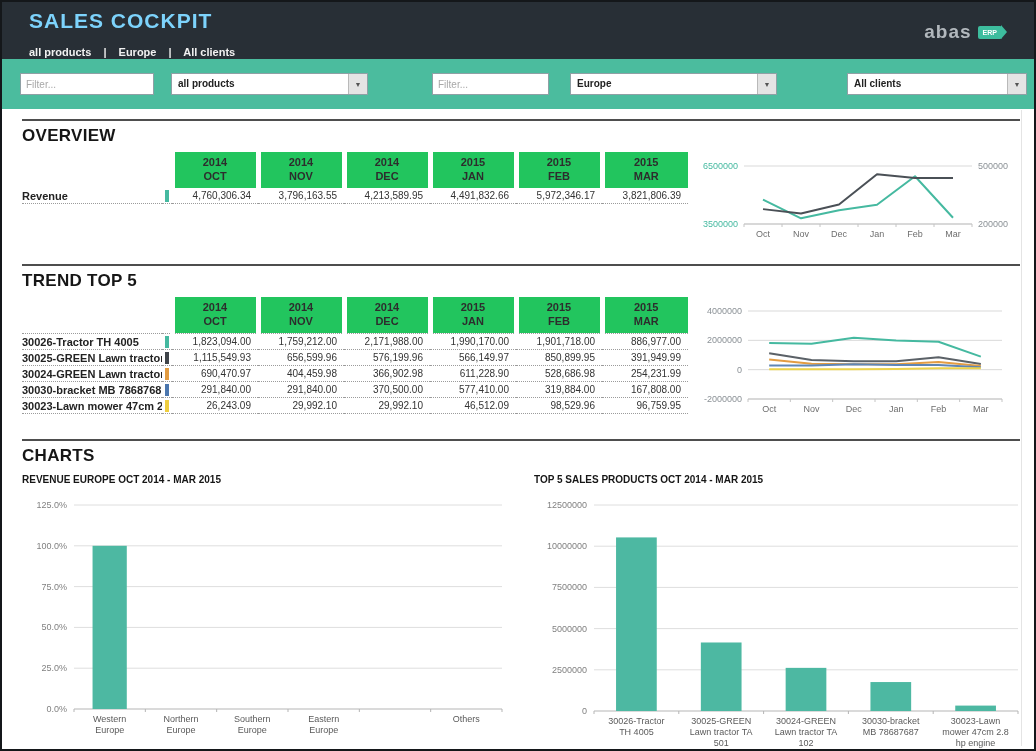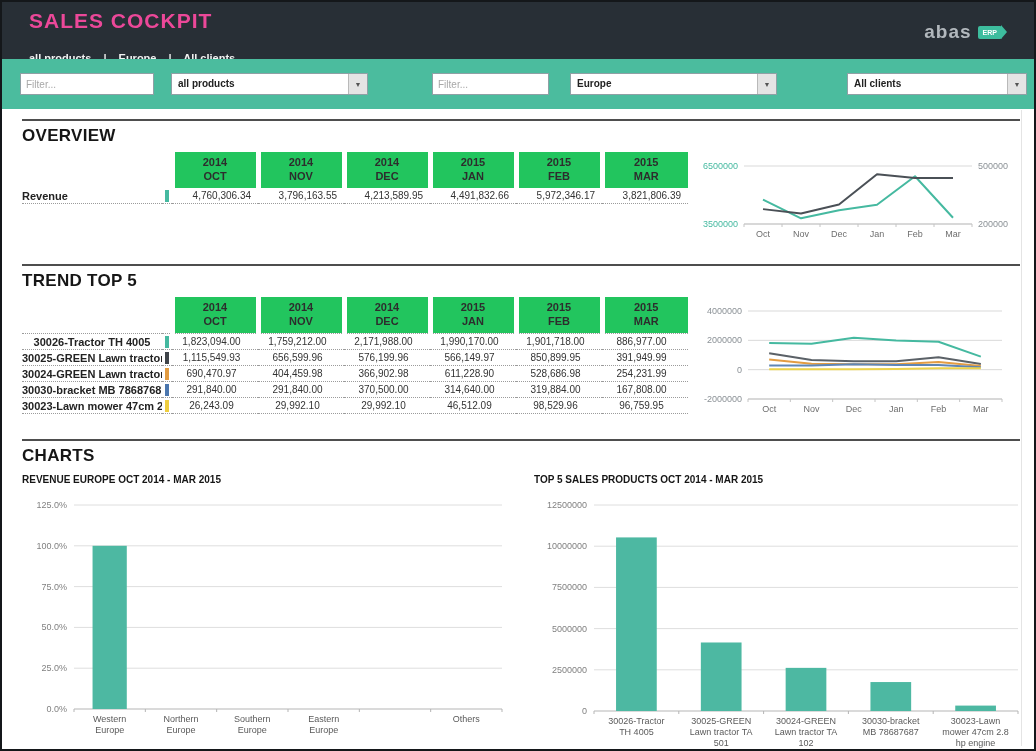--- a/index.html
+++ b/index.html
@@ -3,22 +3,22 @@
 <meta charset="utf-8">
 <style>
   * { box-sizing: border-box; margin: 0; padding: 0; }
   html,body { background:#555; }
   body { font-family: "Liberation Sans", sans-serif; }
   .screen { width:1036px; height:751px; background:#fff; border:2px solid #14171a;
             position:relative; overflow:hidden; }
 
   
   header { height:57px; background:#282f36; position:relative; padding:7px 0 0 27px; }
-  .title { font-size:21px; font-weight:700; letter-spacing:1px; color:#ec4899; }
-  .crumbs { margin-top:19px; font-size:11px; font-weight:700; color:#f2f2f2; }
+  .title { font-size:21px; font-weight:700; letter-spacing:1px; color:#7dd3fc; }
+  .crumbs { margin-top:13px; font-size:11px; font-weight:700; color:#f2f2f2; }
   .crumbs .sep { margin:0 9px; color:#e8e8e8; }
   .logo { position:absolute; right:32px; top:19px; display:flex; align-items:center; }
   .logo-text { color:#b2b8bd; font-size:19px; font-weight:700; letter-spacing:1px; margin-right:6px; }
   .logo-badge { position:relative; background:#3dbd9e; color:#fff; font-size:7px; font-weight:700;
                 padding:3px 5px; border-radius:2px; line-height:1; }
   .logo-badge::after { content:""; position:absolute; right:-5px; top:50%; transform:translateY(-50%);
                 border-left:6px solid #3dbd9e; border-top:7px solid transparent; border-bottom:7px solid transparent; }
 
   
   .filterbar { height:50px; background:#4bbc9e; position:relative; }
@@ -50,21 +50,21 @@
   .dtable { border-collapse:collapse; table-layout:fixed; width:666px; }
   .dtable th.plain { background:transparent; }
   .dtable th.colhead { background:#22c55e; color:#2d2d2d; font-size:11px; font-weight:700;
                        text-align:center; padding:3px 0 4px; border-left:5px solid #fff; line-height:1.3; }
   .dtable td { padding:2px 0 1px; }
   .dtable td.lbl { font-size:11px; font-weight:700; color:#222; white-space:nowrap; overflow:hidden;margin-top:24px; }
   .dtable td.mk { text-align:center; }
   .dtable td.mk .marker { width:4px; height:12px; margin:0 auto; }
   .dtable td.val { text-align:right; padding-right:7px; font-size:10px; color:#333; }
   #overview-table tbody tr:first-child td { border-bottom:1px dotted #9b9b9b; }
-  #trend-table tbody td { border-top:1px dotted #9b9b9b;text-align:center; }
+  #trend-table tbody td { border-top:1px dotted #9b9b9b; }
   #trend-table tbody tr:last-child td { border-bottom:1px dotted #9b9b9b; }
 
   .spark { margin-left:8px; margin-top:2px; }
   svg { display:block; }
   svg text { font-family:"Liberation Sans", sans-serif; }
 
   
   .charts-flex { display:flex; margin-top:2px; }
   .chart-block .chart-title { font-size:10px; font-weight:700; color:#161616; margin:2px 0 10px; }
   .cb-left { width:486px; }
@@ -284,21 +284,21 @@
                   <td class="val">254,231.99</td>
                 </tr>
                 <tr>
                   <td class="lbl">30030-bracket MB 78687687</td>
                   <td class="mk">
                     <div class="marker" style="background: rgb(74, 118, 174);"></div>
                   </td>
                   <td class="val">291,840.00</td>
                   <td class="val">291,840.00</td>
                   <td class="val">370,500.00</td>
-                  <td class="val">314,640.00</td>
+                  <td class="val">577,410.00</td>
                   <td class="val">319,884.00</td>
                   <td class="val">167,808.00</td>
                 </tr>
                 <tr>
                   <td class="lbl">30023-Lawn mower 47cm 2.8 hp engine</td>
                   <td class="mk">
                     <div class="marker" style="background: rgb(239, 206, 62);"></div>
                   </td>
                   <td class="val">26,243.09</td>
                   <td class="val">29,992.10</td>

